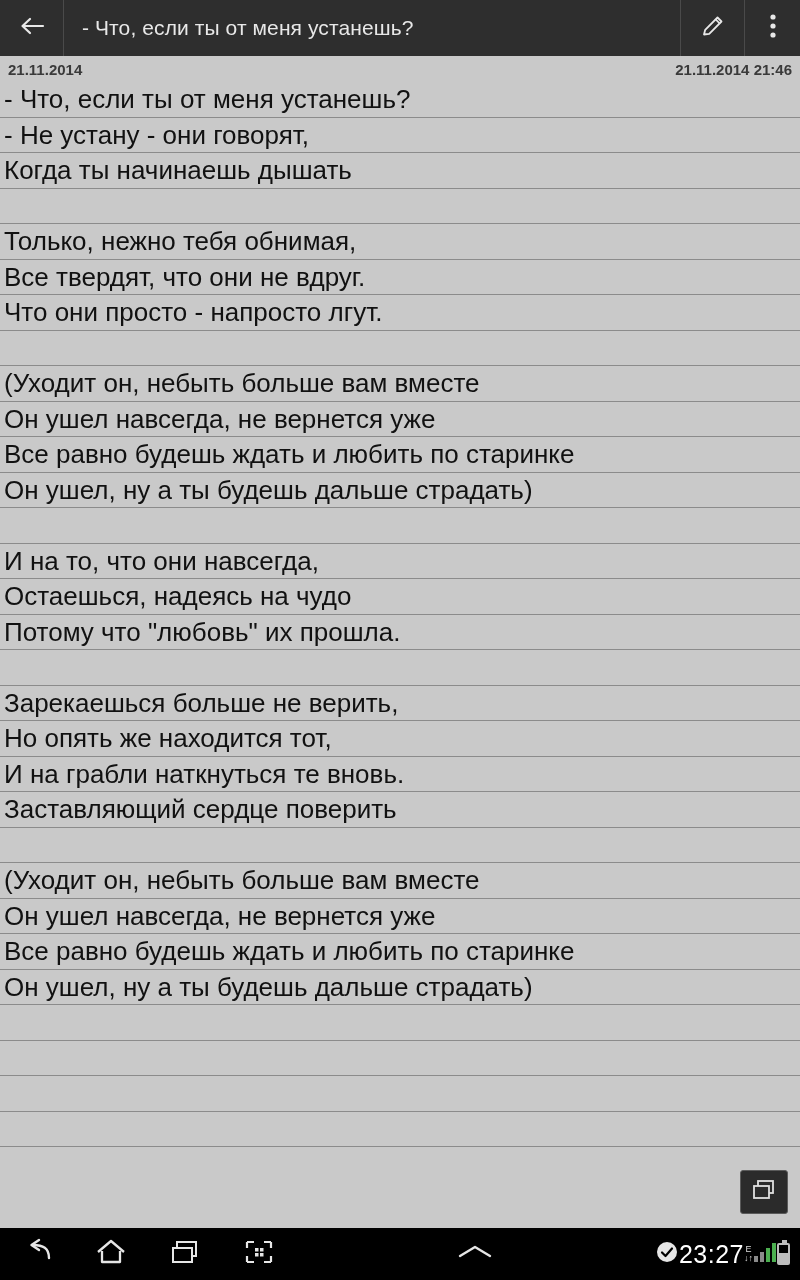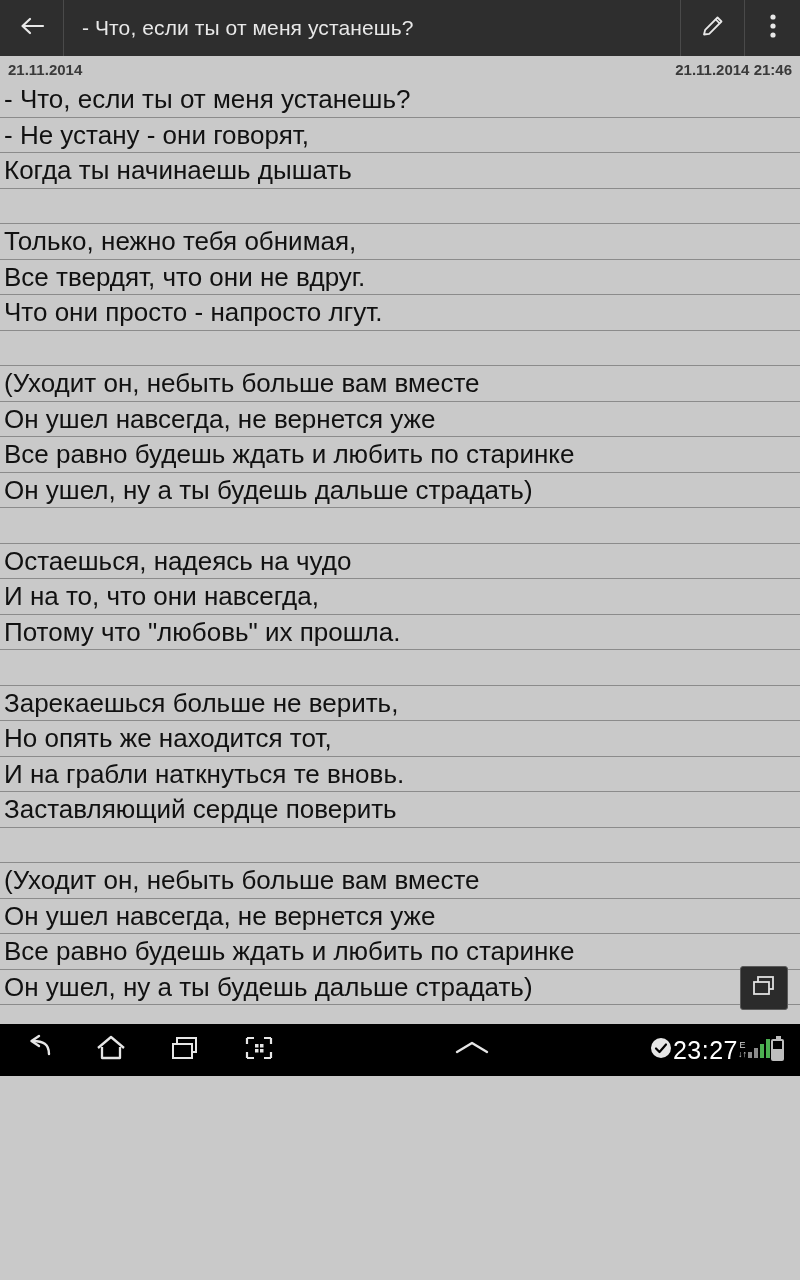--- a/index.html
+++ b/index.html
@@ -6,21 +6,21 @@
   html, body {
     width: 800px;
     height: 1280px;
     background: #c9c9c9;
     font-family: "Liberation Sans", sans-serif;
     overflow: hidden;
   }
   #app {
     position: relative;
     width: 800px;
-    height: 1076px;
+    height: 1280px;
     display: flex;
     flex-direction: column;
     background: #c9c9c9;
   }
 
   
   .titlebar {
     height: 56px;
     background: #2e2e2e;
     display: flex;
@@ -116,21 +116,21 @@
     width: 74px;
     height: 52px;
     display: flex;
     align-items: center;
     justify-content: center;
   }
   .nav-spacer { flex: 1 1 auto; }
   .status {
     display: flex;
     align-items: center;
-    padding-right: 16px;
+    padding-right: 10px;
     color: #fff;
   }
   .clock {
     font-size: 25px;
     color: #fff;
     letter-spacing: .5px;
   }
   .sig-label {
     font-size: 9px;
     line-height: 9px;
@@ -198,22 +198,22 @@
     <div class="line blank"></div>
     <div class="line">Только, нежно тебя обнимая,</div>
     <div class="line">Все твердят, что они не вдруг.</div>
     <div class="line">Что они просто - напросто лгут.</div>
     <div class="line blank"></div>
     <div class="line">(Уходит он, небыть больше вам вместе</div>
     <div class="line">Он ушел навсегда, не вернется уже</div>
     <div class="line">Все равно будешь ждать и любить по старинке</div>
     <div class="line">Он ушел, ну а ты будешь дальше страдать)</div>
     <div class="line blank"></div>
+    <div class="line">И на то, что они навсегда,</div>
     <div class="line">Остаешься, надеясь на чудо</div>
-    <div class="line">И на то, что они навсегда,</div>
     <div class="line">Потому что "любовь" их прошла.</div>
     <div class="line blank"></div>
     <div class="line">Зарекаешься больше не верить,</div>
     <div class="line">Но опять же находится тот,</div>
     <div class="line">И на грабли наткнуться те вновь.</div>
     <div class="line">Заставляющий сердце поверить</div>
     <div class="line blank"></div>
     <div class="line">(Уходит он, небыть больше вам вместе</div>
     <div class="line">Он ушел навсегда, не вернется уже</div>
     <div class="line">Все равно будешь ждать и любить по старинке</div>

